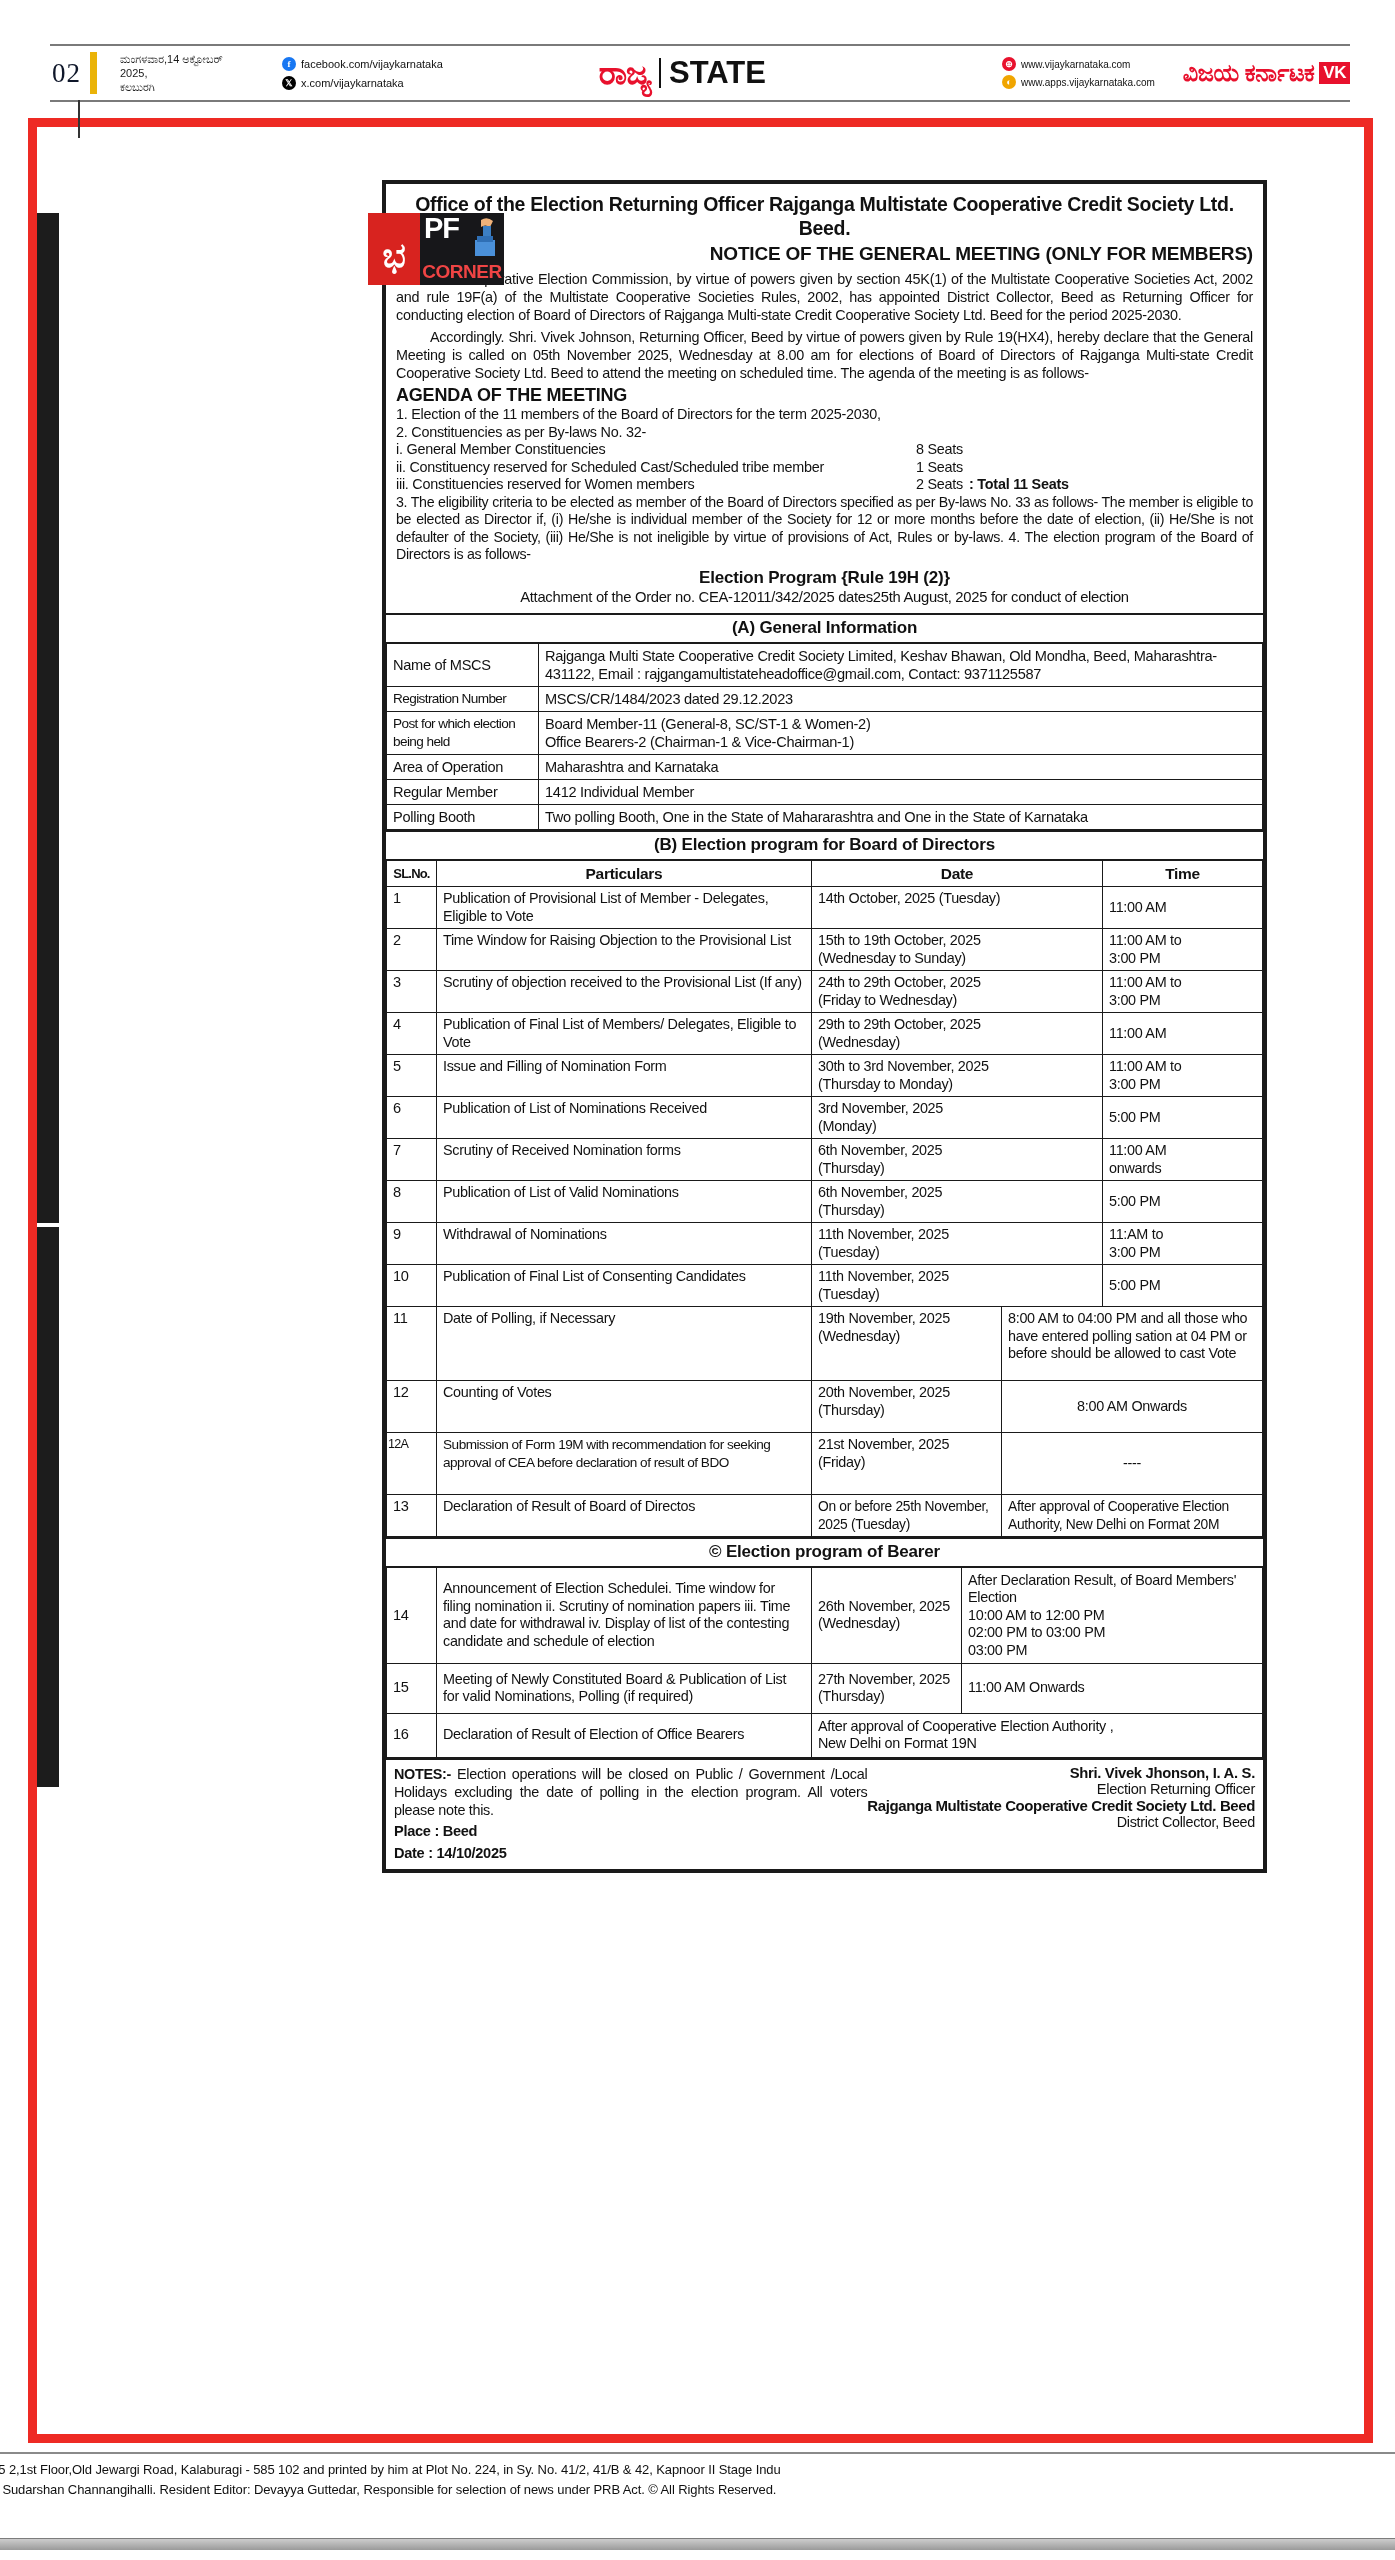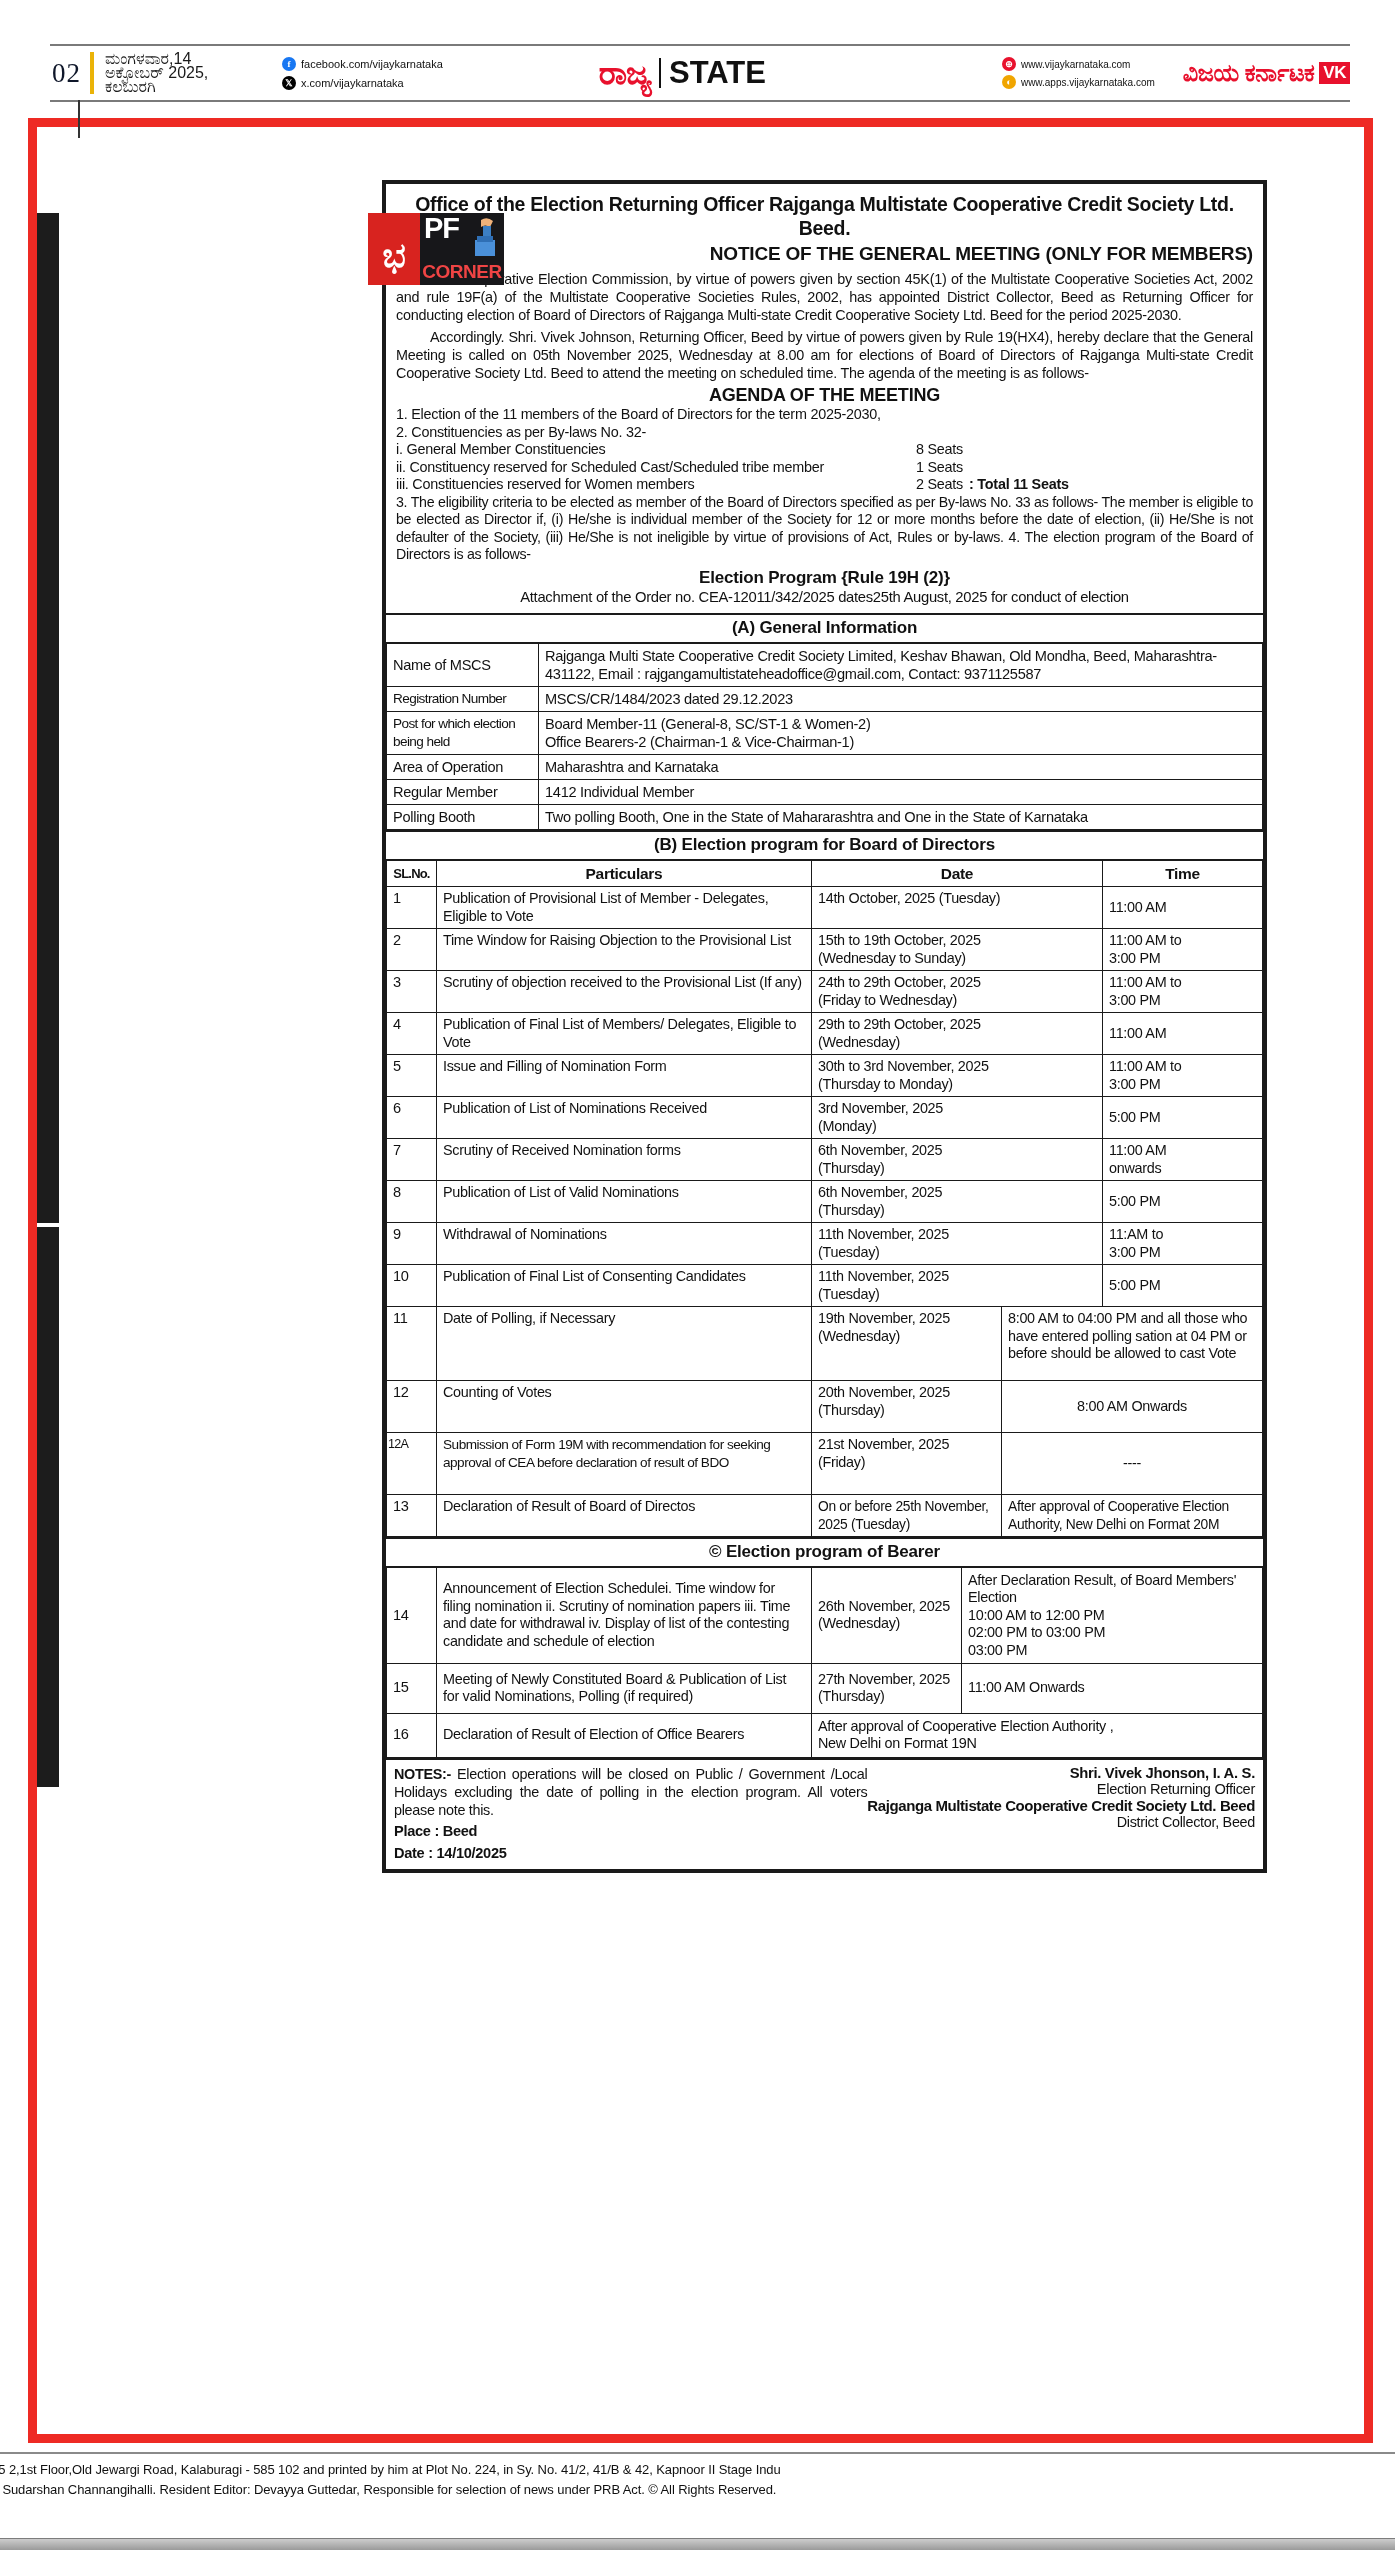--- a/index.html
+++ b/index.html
@@ -29,23 +29,23 @@
   }
   .mh-pageno {
     font-size: 27px;
     font-family: "Liberation Serif", serif;
     color: #0f172a;
     letter-spacing: 1px;
     padding: 0 9px 0 2px;
     font-weight: 400;
   }
   .mh-date {
-    border-left: 4px solid #eab308;
-    padding-left: 11px;
-    font-size: 16px;
+    border-left: 7px solid #eab308;
+    padding-left: 23px;
+    font-size: 11px;
     line-height: 14px;
     color: #1a1a1a;
     width: 150px;
   }
   .mh-social {
     margin-left: 42px;
     display: flex;
     flex-direction: column;
     gap: 5px;
   }
@@ -130,21 +130,21 @@
   .t-sub {
     font-size: 19px; font-weight: bold; text-align: right;
     line-height: 24px; margin-top: 2px; letter-spacing: -0.2px;
   }
   .para {
     font-size: 14.4px; line-height: 18px; text-align: justify;
     margin-top: 4px; letter-spacing: -0.25px;
   }
   .para .ind { display: inline-block; width: 34px; }
   .agenda-hd {
-    font-size: 18px; font-weight: bold; text-align: center;
+    font-size: 18px; font-weight: bold; text-align: left;
     margin-top: 3px; letter-spacing: -0.2px;
   }
   .li {
     font-size: 14.4px; line-height: 17.5px; letter-spacing: -0.25px;
   }
   .seat-row { display: flex; font-size: 14.4px; line-height: 17.5px; }
   .seat-row .lbl { flex: 0 0 520px; letter-spacing: -0.25px; }
   .seat-row .val { letter-spacing: -0.25px; }
   .para-j {
     font-size: 14.2px; line-height: 17.5px; text-align: justify;

